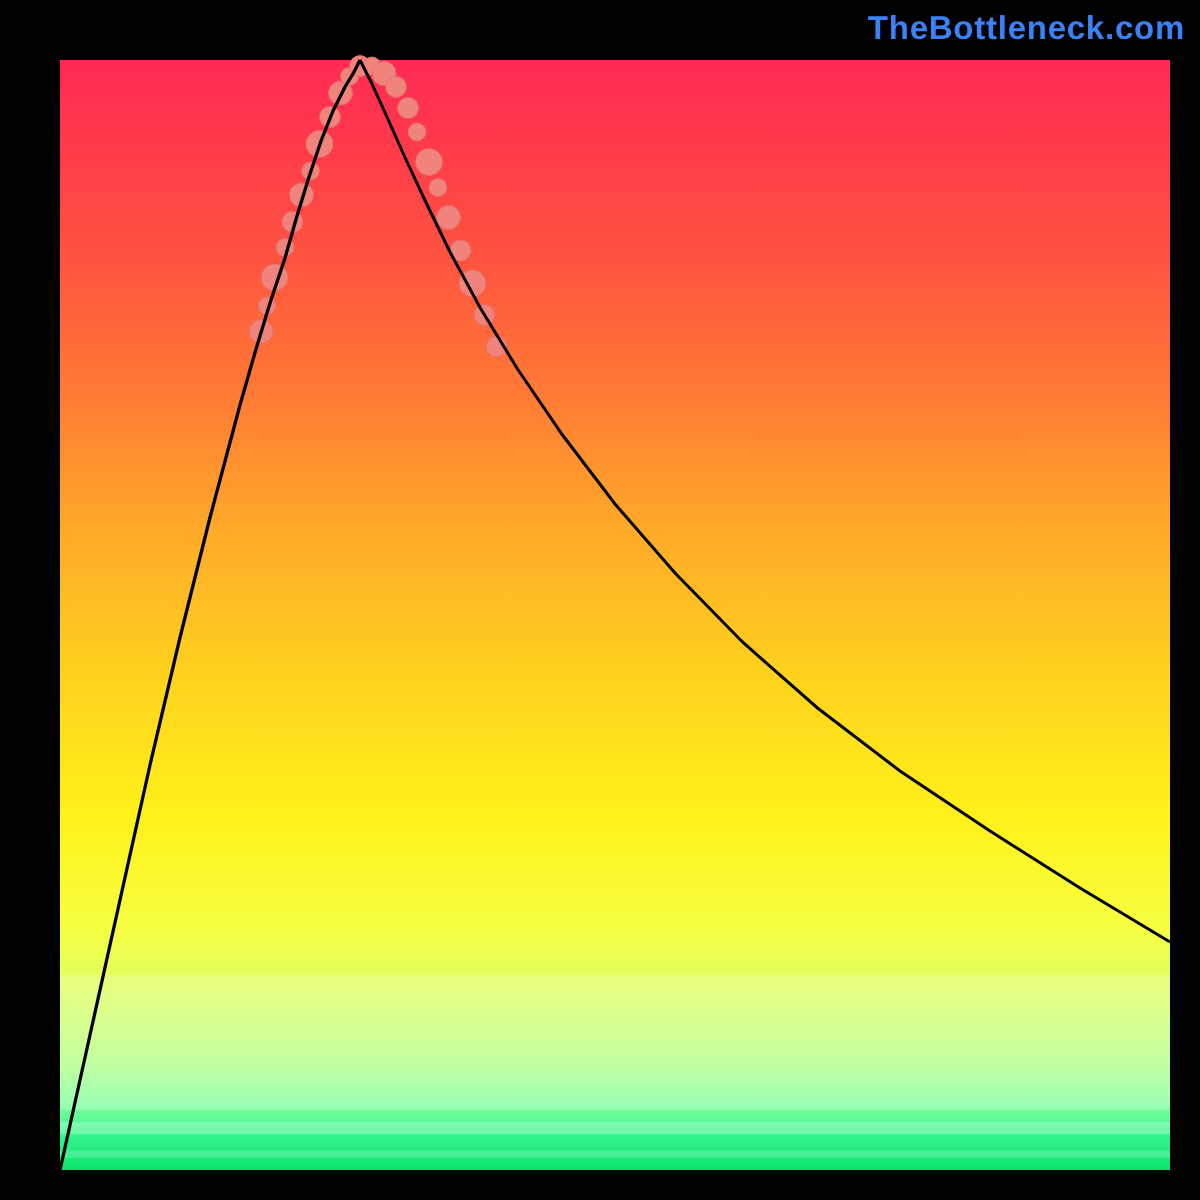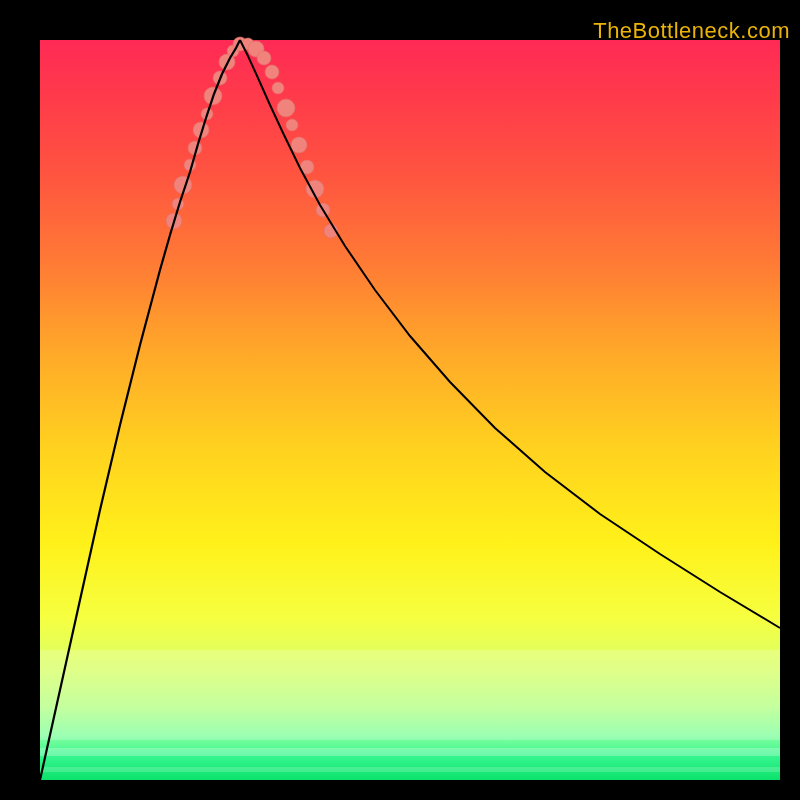--- a/index.html
+++ b/index.html
@@ -78,25 +78,24 @@
   }
   .bead {
     fill: #f0837c;
     stroke: #e06f6a;
     stroke-width: 0.6;
   }
   .watermark {
     position: absolute;
     top: 6px;
     right: 10px;
-    color: #eab308;
+    color: #3b82f6;
     font-size: 22px;
-    font-weight: 400;
+    font-weight: 700;
     letter-spacing: 0.5px;
-    margin-top: 12px;
   }
 </style>
 </head>
 <body>
 
 <div class="frame">
 
   <div class="plot-area">
 
     <div class="lightband band1"></div>

